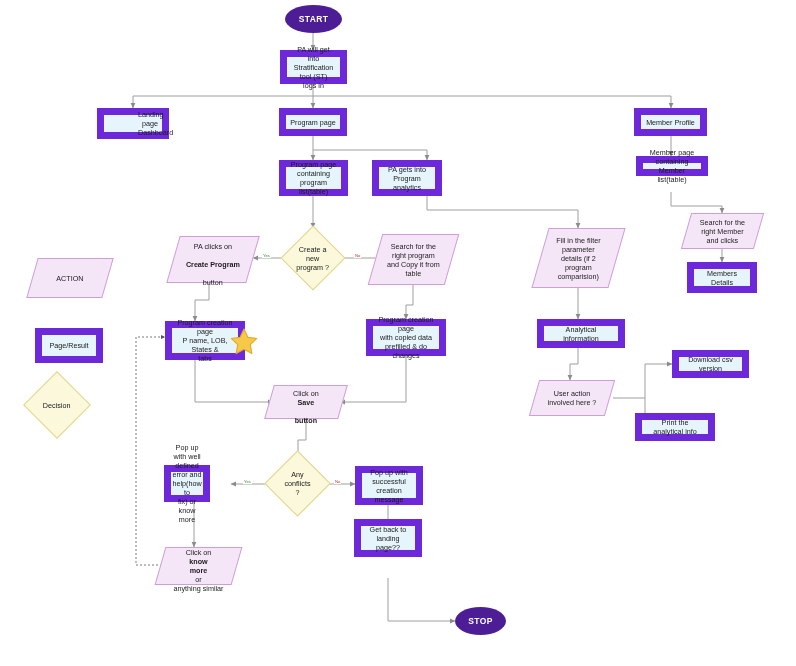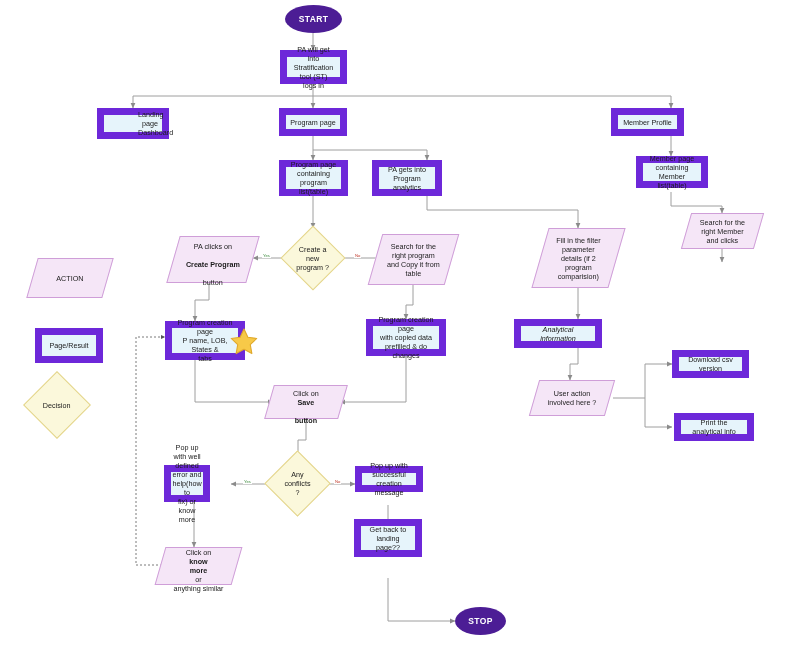--- a/index.html
+++ b/index.html
@@ -113,47 +113,50 @@
 
   <div class="node page" style="left:97px;top:108px;width:72px;height:31px;padding-left:34px;">
     <span class="txt">Landing page
 Dashboard</span>
   </div>
 
   <div class="node page" style="left:279px;top:108px;width:68px;height:28px;">
     <span class="txt">Program page</span>
   </div>
 
-  <div class="node page" style="left:611px;top:108px;width:73px;height:28px;">
+  <div class="node page" style="left:634px;top:108px;width:73px;height:28px;">
     <span class="txt">Member Profile</span>
   </div>
 
   <div class="node page" style="left:279px;top:160px;width:69px;height:36px;">
     <span class="txt">Program page
 containing program
 list(table)</span>
   </div>
 
   <div class="node page" style="left:372px;top:160px;width:70px;height:36px;">
     <span class="txt">PA gets into Program
 analytics</span>
   </div>
 
-  <div class="node page" style="left:636px;top:156px;width:72px;height:32px;">
+  <div class="node page" style="left:636px;top:156px;width:72px;height:20px;">
     <span class="txt">Member page
 containing Member
 list(table)</span>
   </div>
 
   <div class="node action" style="left:686px;top:213px;width:73px;height:36px;">
     <span class="txt">Search for the
 right Member
 and clicks</span>
   </div>
 
+  <div class="node page" style="left:687px;top:262px;width:70px;height:31px;">
+    <span class="txt">Members Details</span>
+  </div>
 
   <div class="node decision" style="left:290px;top:235px;width:46px;height:46px;">
     <span class="txt">Create a
 new
 program ?</span>
   </div>
 
   <div class="node action" style="left:173px;top:236px;width:80px;height:47px;">
     <span class="txt">
       <span>PA clicks on</span><br>
@@ -188,34 +191,34 @@
       <path d="M12 1.6l3.1 6.6 7.1 .95 -5.2 5.0 1.3 7.1 -6.3 -3.45 -6.3 3.45 1.3 -7.1 -5.2 -5.0 7.1 -.95z" fill="#f7c948" stroke="#e0a92c" stroke-width="0.9" stroke-linejoin="round"></path>
     </svg>
   </div>
 
   <div class="node page" style="left:366px;top:319px;width:80px;height:37px;">
     <span class="txt">Program creation page
 with copied data
 prefilled &amp; do changes</span>
   </div>
 
-  <div class="node page" style="left:514px;top:319px;width:88px;height:29px;font-style:italic;">
+  <div class="node page" style="left:537px;top:319px;width:88px;height:29px;">
     <span class="txt">Analytical information</span>
   </div>
 
   <div class="node action" style="left:534px;top:380px;width:76px;height:36px;">
     <span class="txt">User action
 involved here ?</span>
   </div>
 
   <div class="node page" style="left:672px;top:350px;width:77px;height:28px;">
     <span class="txt">Download csv version</span>
   </div>
 
-  <div class="node page" style="left:674px;top:413px;width:80px;height:28px;">
+  <div class="node page" style="left:635px;top:413px;width:80px;height:28px;">
     <span class="txt">Print the analytical info</span>
   </div>
 
   <div class="node action" style="left:269px;top:385px;width:74px;height:34px;">
     <span class="txt">
       <span>Click on</span>
       <b>Save</b><br>
       <b>button</b>
     </span>
   </div>
@@ -224,21 +227,21 @@
     <span class="txt">Any conflicts
 ?</span>
   </div>
 
   <div class="node page" style="left:164px;top:465px;width:46px;height:37px;">
     <span class="txt">Pop up with well defined
 error and help(how to
 fix) or know more</span>
   </div>
 
-  <div class="node page" style="left:355px;top:466px;width:68px;height:26px;">
+  <div class="node page" style="left:355px;top:466px;width:68px;height:39px;">
     <span class="txt">Pop up with successful
 creation message</span>
   </div>
 
   <div class="node action" style="left:160px;top:547px;width:77px;height:38px;">
     <span class="txt">
       <span>Click on</span>
       <b>know
 more</b>
       <span>or

